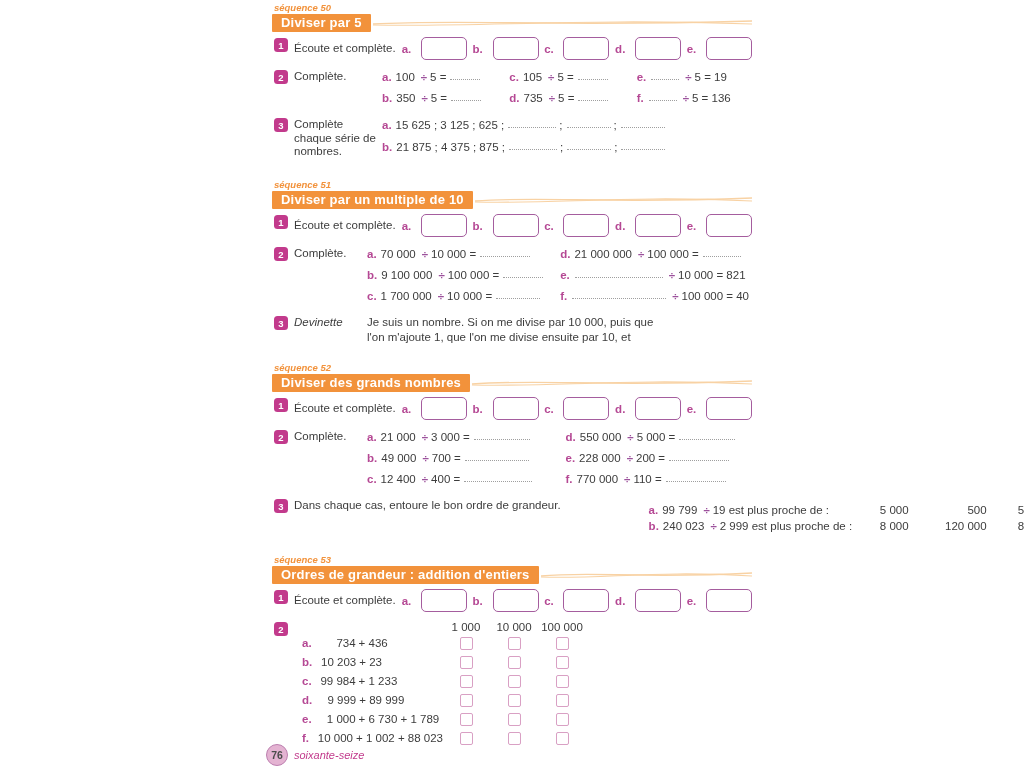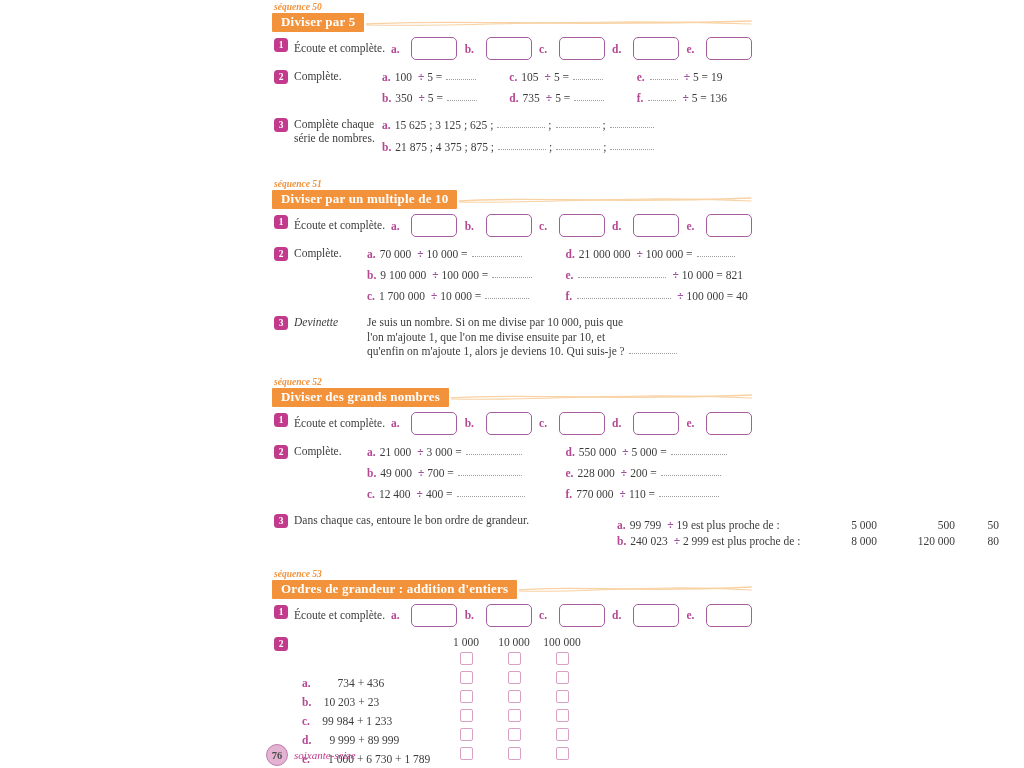--- a/index.html
+++ b/index.html
@@ -1,36 +1,36 @@
 <!DOCTYPE html>
 <html style="--orange: #f2923b; --orange_light: #f8d2a4; --magenta: #c23a8c; --letter: #b54894; --purple: #9c519c; --text: #3c3c3c; --boxborder: #a55d9e; --cbborder: #d9a0c4; --pinkbg: #e4b3d2; --pinkbrd: #bd7fb0;"><head>
 <meta charset="utf-8">
 <style>
   html,body{margin:0;padding:0;background:#fff;}
   .page{position:relative;width:1024px;height:768px;background:#fff;overflow:hidden;
-        font-family:Liberation Serif, serif;color:var(--text,#3c3c3c);font-size:11.5px;}
+        font-family:Liberation Sans, sans-serif;color:var(--text,#3c3c3c);font-size:11.5px;}
   .content{position:absolute;left:272px;top:2px;width:480px;}
   .sec{margin-bottom:18px;}
   .seq{font-size:9.5px;font-style:italic;color:var(--orange,#f08c2e);margin:0 0 1px 2px;font-weight:bold;}
   .hrow{display:flex;align-items:center;margin-bottom:5px;}
   .bar{background:var(--orange,#f2923b);color:#fff;font-weight:bold;font-size:13px;
        padding:1px 9px 2px 9px;border-radius:1px;flex:none;letter-spacing:.2px;}
   .wavy{flex:1;height:14px;margin-left:2px;}
   .wavy svg{display:block;width:100%;height:14px;}
   .ex{display:flex;align-items:flex-start;margin-bottom:6px;}
   .badge{width:14px;height:14px;background:var(--magenta,#c23a8c);color:#fff;font-size:9.5px;font-weight:bold;
          display:inline-flex;align-items:center;justify-content:center;border-radius:3.5px;margin:1px 6px 0 2px;flex:none;}
   .exbody{flex:1;display:flex;align-items:flex-start;min-width:0;}
   .stacked .exbody{flex-direction:row;}
   .inst{flex:none;padding-top:1px;line-height:13.5px;}
   .it{font-style:italic;}
   .lt{color:var(--letter,#b54894);font-weight:bold;margin-right:4px;}
   .tx{margin-right:3px;}
   .op{color:var(--purple,#9c519c);font-weight:bold;margin:0 3px;}
-  .n1{display:inline-block;width:40px;text-align:right;margin-right:3px;flex:none;margin-top:25px;}
+  .n1{display:inline-block;width:40px;text-align:right;margin-right:3px;flex:none;}
   .blank{display:inline-block;height:2px;border-bottom:1.3px dotted #9f9f9f;margin:0 3px 1px 1px;vertical-align:baseline;}
   .abox{display:inline-block;width:44px;height:21px;background:#fff;border:1.4px solid var(--boxborder,#a55d9e);border-radius:5px;flex:none;}
   .cb{display:inline-block;width:11px;height:11px;border:1.3px solid var(--cbborder,#d9a0c4);border-radius:2px;background:#fff;}
   .cell{width:48px;display:inline-flex;justify-content:center;flex:none;}
   .hc{width:48px;display:inline-flex;justify-content:center;flex:none;}
   .gap{display:inline-block;flex:none;}
   .grp{display:inline-flex;align-items:baseline;white-space:nowrap;flex:none;}
   .opt{display:inline-block;text-align:right;flex:none;}
   .prow{flex:1;display:flex;align-items:center;justify-content:space-between;margin-left:6px;}
   .ecoute .exbody{align-items:center;}
@@ -164,21 +164,20 @@
             </div>
           </div>
         </div>
         <div class="ex riddle ">
           <span class="badge">3</span>
           <div class="exbody">
             <span class="inst it" style="width: 73px;">Devinette</span>
             <div class="rowsblk">
               <div class="row"><span class="tx">Je suis un nombre. Si on me divise par 10 000, puis que</span></div>
               <div class="row"><span class="tx">l'on m'ajoute 1, que l'on me divise ensuite par 10, et</span></div>
-              <div class="row"><span class="tx">qu'enfin on m'ajoute 1, alors je deviens 10. Qui suis-je ?</span><span class="blank" style="width: 48px;"></span></div>
             </div>
           </div>
         </div>
       </div>
       <div class="sec">
         <div class="seq">séquence 52</div>
         <div class="hrow">
           <span class="bar">Diviser des grands nombres</span>
           <span class="wavy">
             <svg viewBox="0 0 420 14" preserveAspectRatio="none">

